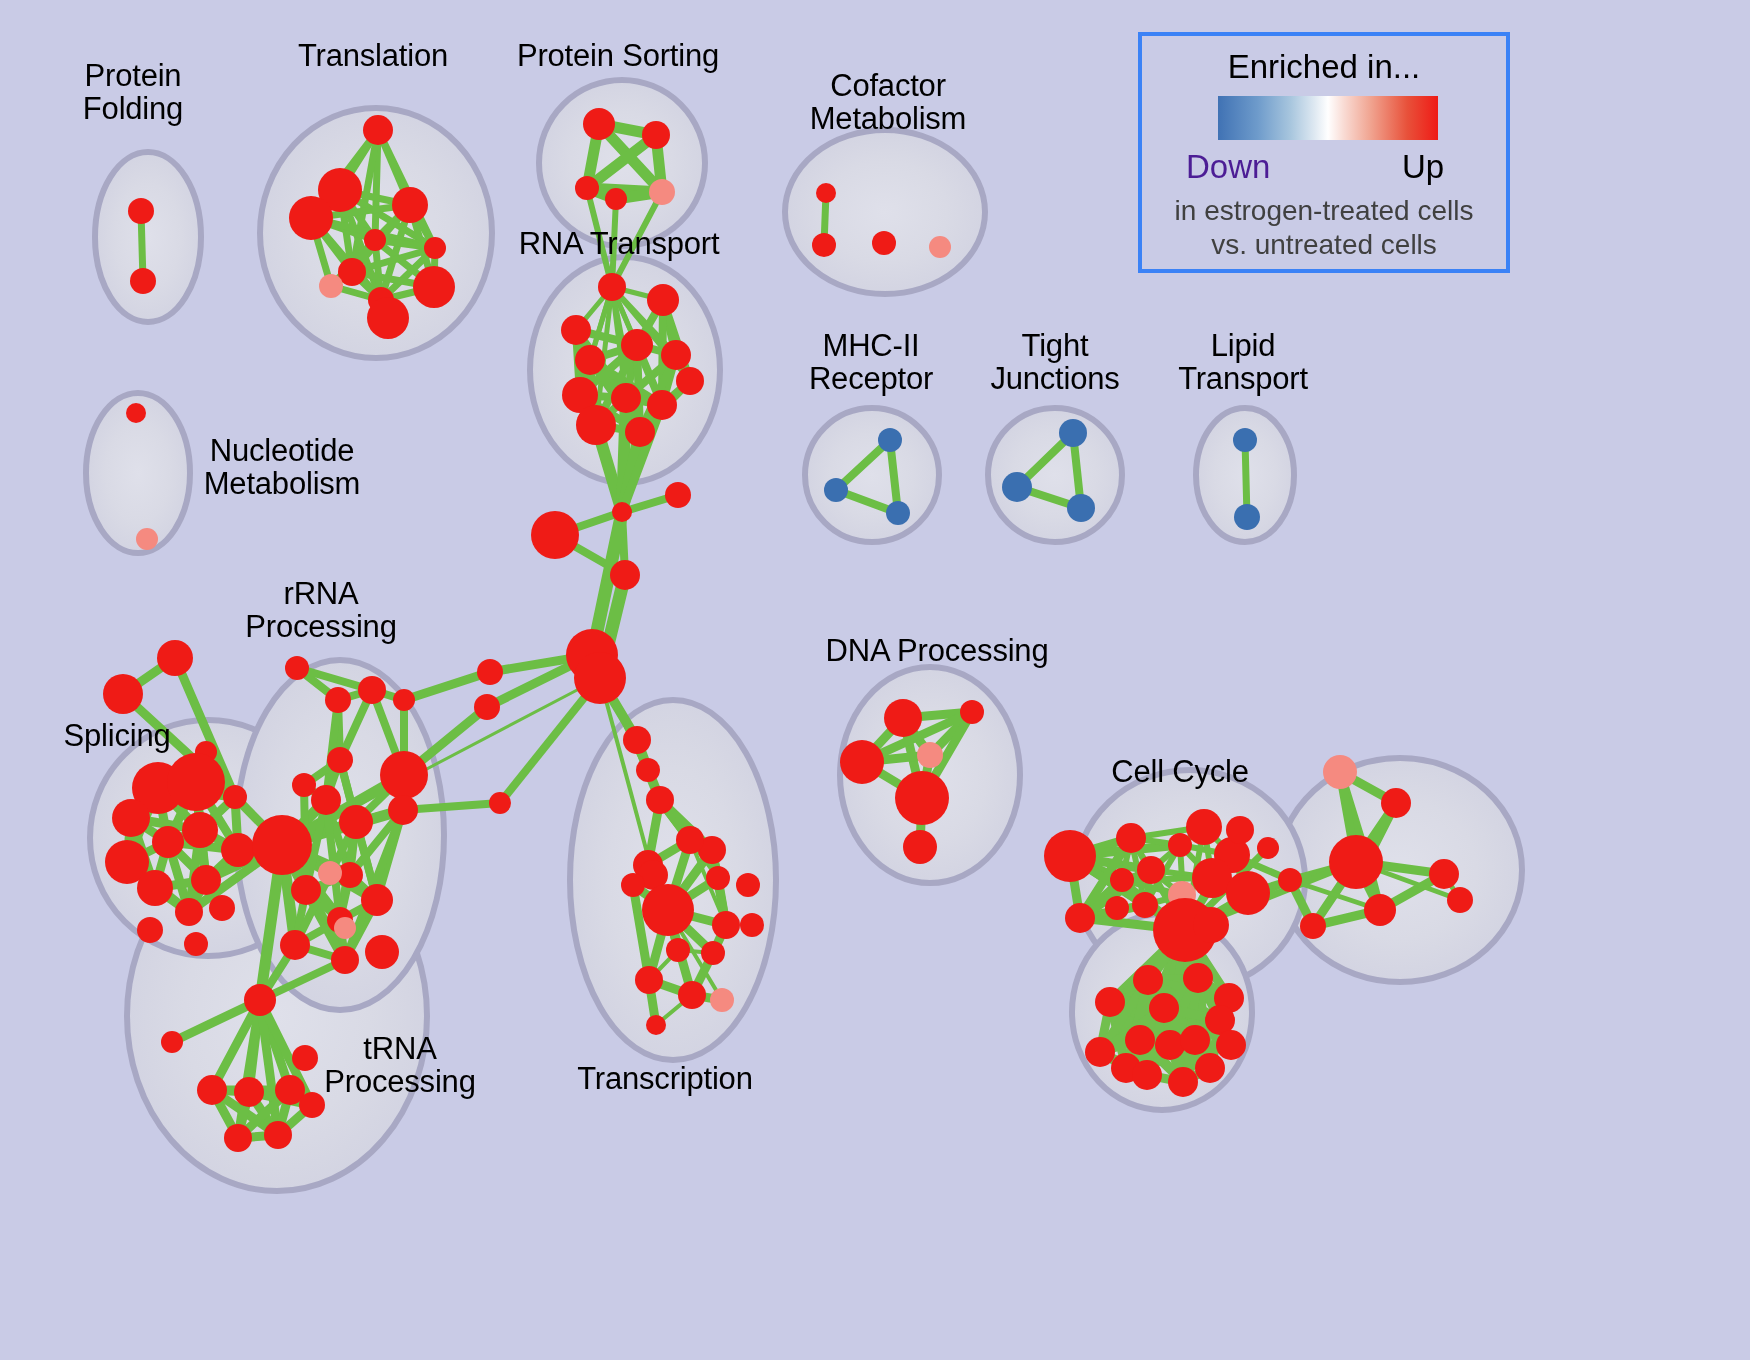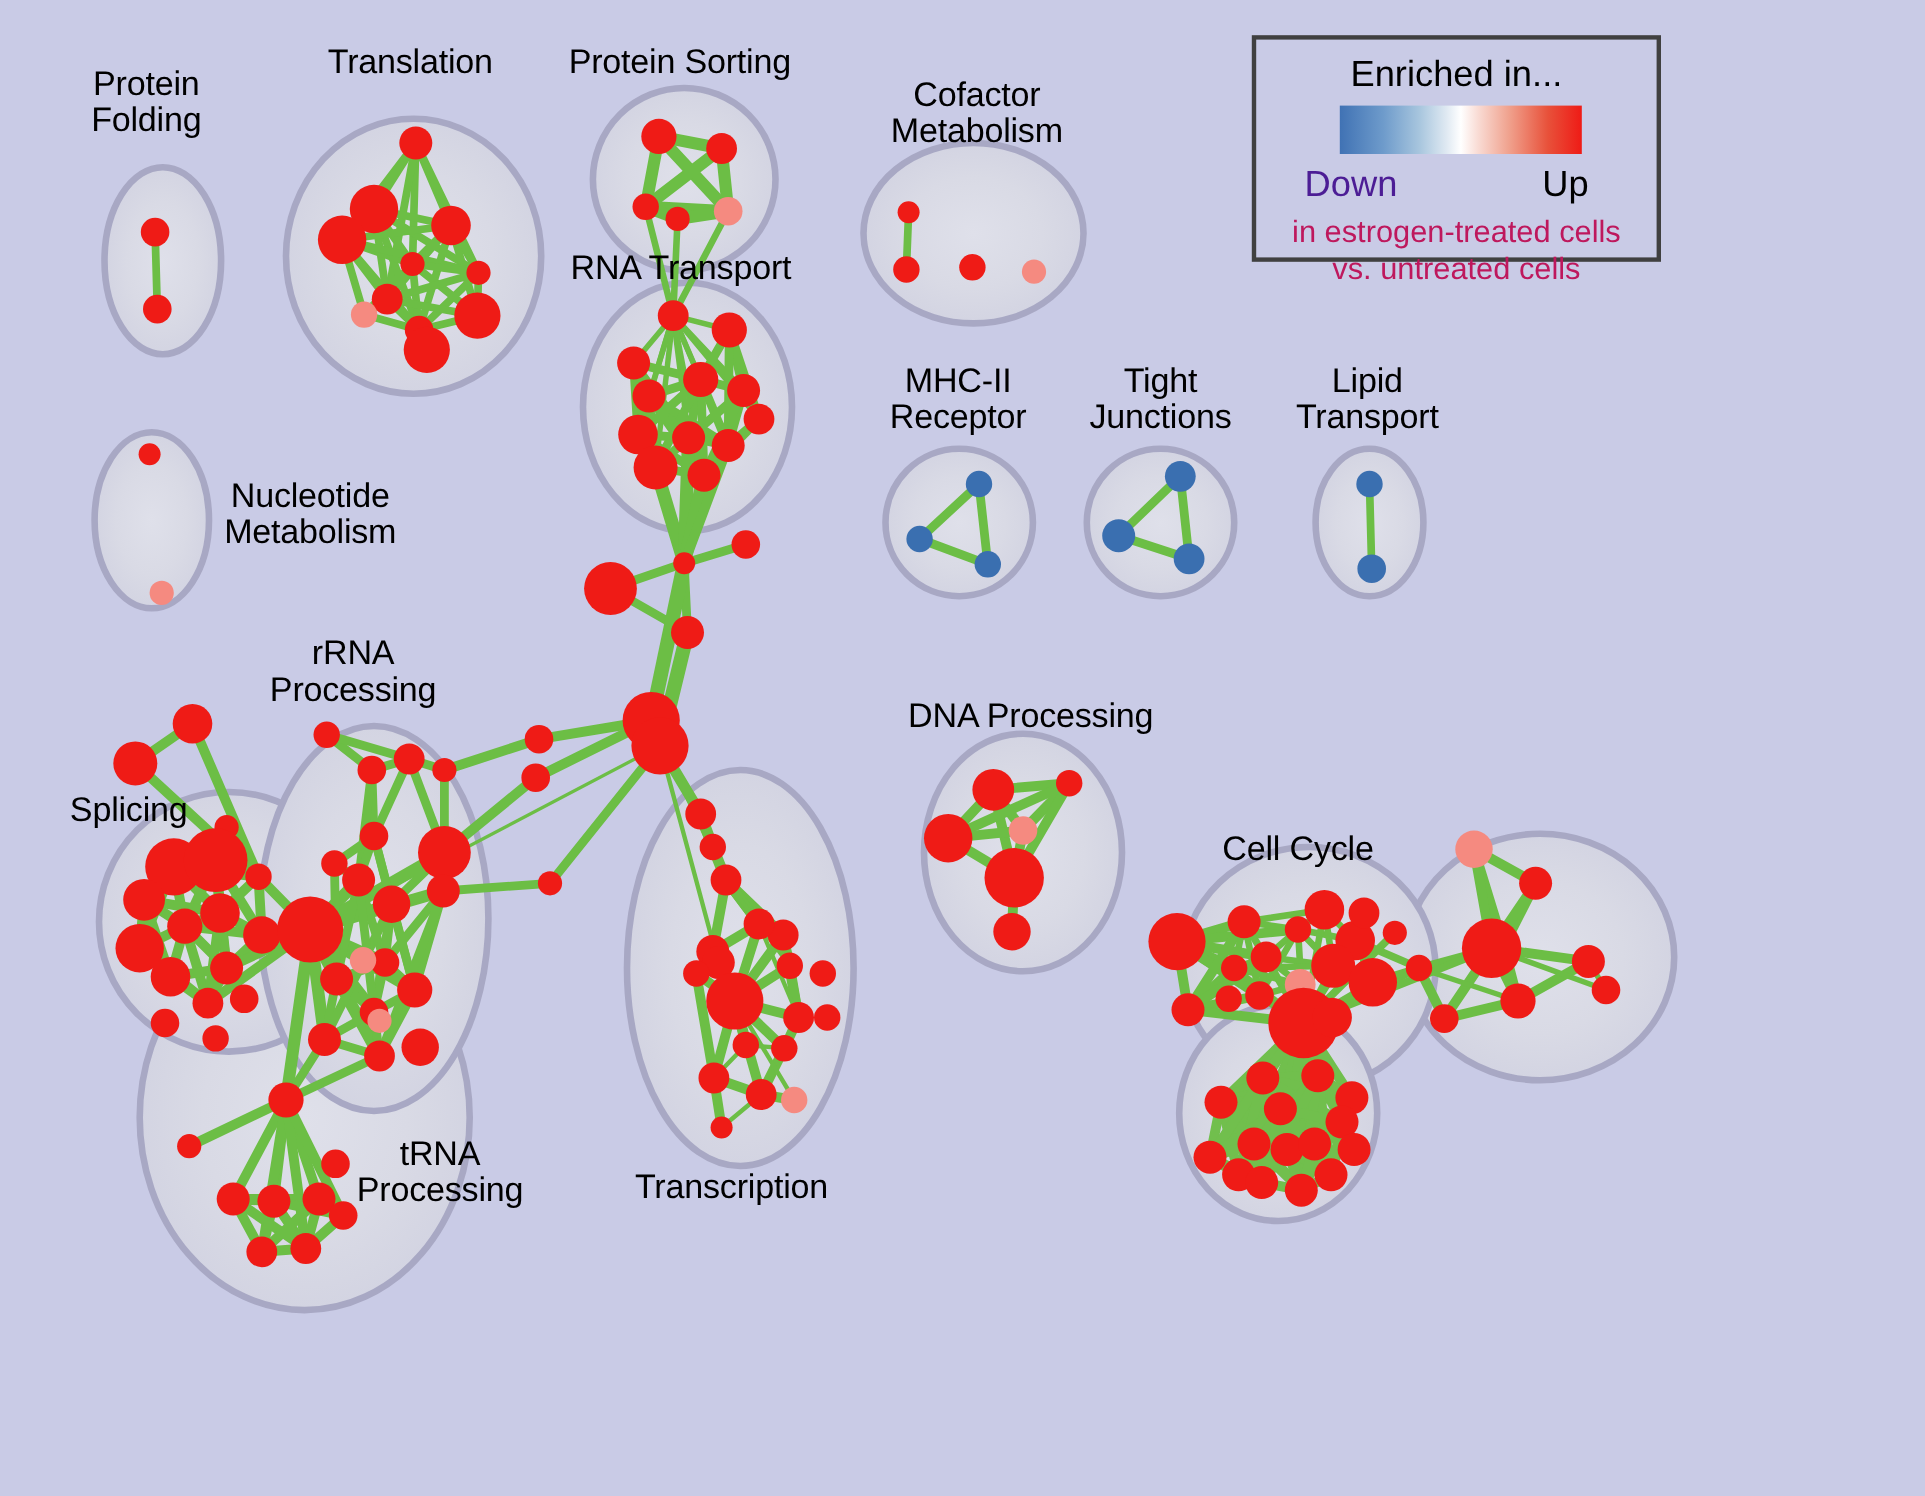--- a/index.html
+++ b/index.html
@@ -33,23 +33,23 @@
     text-align: center;
     transform: translateX(-50%);
     pointer-events: none;
   }
   
   #legend {
     position: absolute;
     left: 1138px;
     top: 32px;
     width: 372px;
-    height: 206px;
+    height: 241px;
     background: #c9cbe6;
-    border: 4px solid #404040;
+    border: 4px solid #3b82f6;
     box-sizing: border-box;
   }
   #legend-title {
     position: absolute;
     left: 0; right: 0;
     top: 12px;
     text-align: center;
     font-size: 33px;
     color: #000;
   }
@@ -77,21 +77,21 @@
     font-size: 33px;
     color: #000;
   }
   #legend-caption {
     position: absolute;
     left: 0; right: 0;
     top: 158px;
     text-align: center;
     font-size: 28px;
     line-height: 1.2;
-    color: #be185d;
+    color: #404040;
     white-space: pre;
   }
 </style>
 </head>
 <body>
 
 <div id="stage">
 
   <svg id="net" viewBox="0 0 1750 1360" xmlns="http://www.w3.org/2000/svg">
     <defs>

